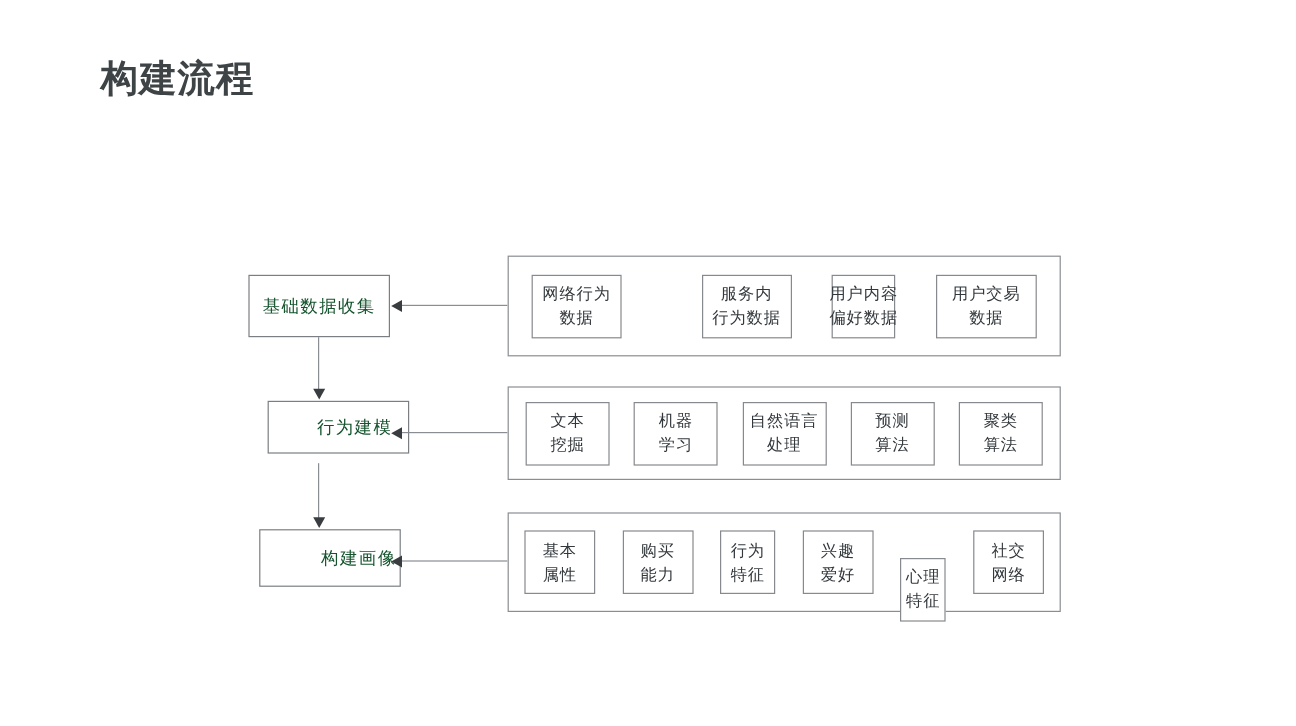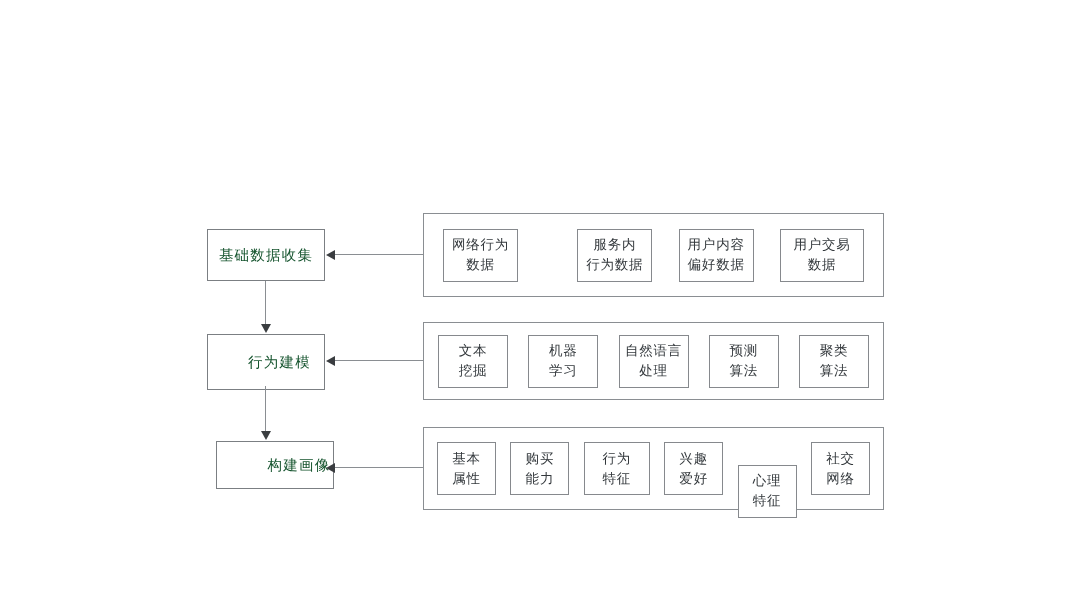--- a/index.html
+++ b/index.html
@@ -117,28 +117,29 @@
     border-left: 5px solid transparent;
     border-right: 5px solid transparent;
     border-top: 9px solid #3a3d40;
   }
 </style>
 </head>
 <body>
 
 <div class="slide">
 
+  <div class="page-title">构建流程</div>
 
   <div class="diagram">
 
     <div class="stage-box" style="left:207px; top:229px; width:118px; height:52px;">
       <span class="stage-label">基础数据收集</span>
     </div>
 
-    <div class="stage-box" style="left:207px; top:334px; width:118px; height:56px;padding-left:27px;">
+    <div class="stage-box" style="left:223px; top:334px; width:118px; height:44px;padding-left:27px;">
       <span class="stage-label">行为建模</span>
     </div>
 
     <div class="stage-box" style="left:216px; top:441px; width:118px; height:48px;padding-left:48px;">
       <span class="stage-label">构建画像</span>
     </div>
 
     <div class="connector v-line" style="left:265px; top:281px; height:44px;"></div>
     <div class="arrow-down" style="left:261px; top:324px;"></div>
 
@@ -157,21 +158,21 @@
     <div class="group-box" style="left:423px; top:213px; width:461px; height:84px;">
       <div class="group-inner" style="padding:0 19px;">
         <div class="item-box" style="width:75px; height:53px;">
           <span class="item-line">网络行为</span>
           <span class="item-line">数据</span>
         </div>
         <div class="item-box" style="width:75px; height:53px;margin-left:33px;">
           <span class="item-line">服务内</span>
           <span class="item-line">行为数据</span>
         </div>
-        <div class="item-box" style="width:75px; height:53px;">
+        <div class="item-box" style="width:53px; height:53px;">
           <span class="item-line">用户内容</span>
           <span class="item-line">偏好数据</span>
         </div>
         <div class="item-box" style="width:84px; height:53px;">
           <span class="item-line">用户交易</span>
           <span class="item-line">数据</span>
         </div>
       </div>
     </div>
 
@@ -203,29 +204,29 @@
     <div class="group-box" style="left:423px; top:427px; width:461px; height:83px;">
       <div class="group-inner" style="padding:0 13px;">
         <div class="item-box" style="width:59px; height:53px;">
           <span class="item-line">基本</span>
           <span class="item-line">属性</span>
         </div>
         <div class="item-box" style="width:59px; height:53px;justify-content:center;">
           <span class="item-line">购买</span>
           <span class="item-line">能力</span>
         </div>
-        <div class="item-box" style="width:66px; height:53px;">
+        <div class="item-box" style="width:46px; height:53px;">
           <span class="item-line">行为</span>
           <span class="item-line">特征</span>
         </div>
         <div class="item-box" style="width:59px; height:53px;">
           <span class="item-line">兴趣</span>
           <span class="item-line">爱好</span>
         </div>
-        <div class="item-box" style="width:59px; height:53px;margin-top:45px;">
+        <div class="item-box" style="width:38px; height:53px;margin-top:45px;">
           <span class="item-line">心理</span>
           <span class="item-line">特征</span>
         </div>
         <div class="item-box" style="width:59px; height:53px;">
           <span class="item-line">社交</span>
           <span class="item-line">网络</span>
         </div>
       </div>
     </div>
 

